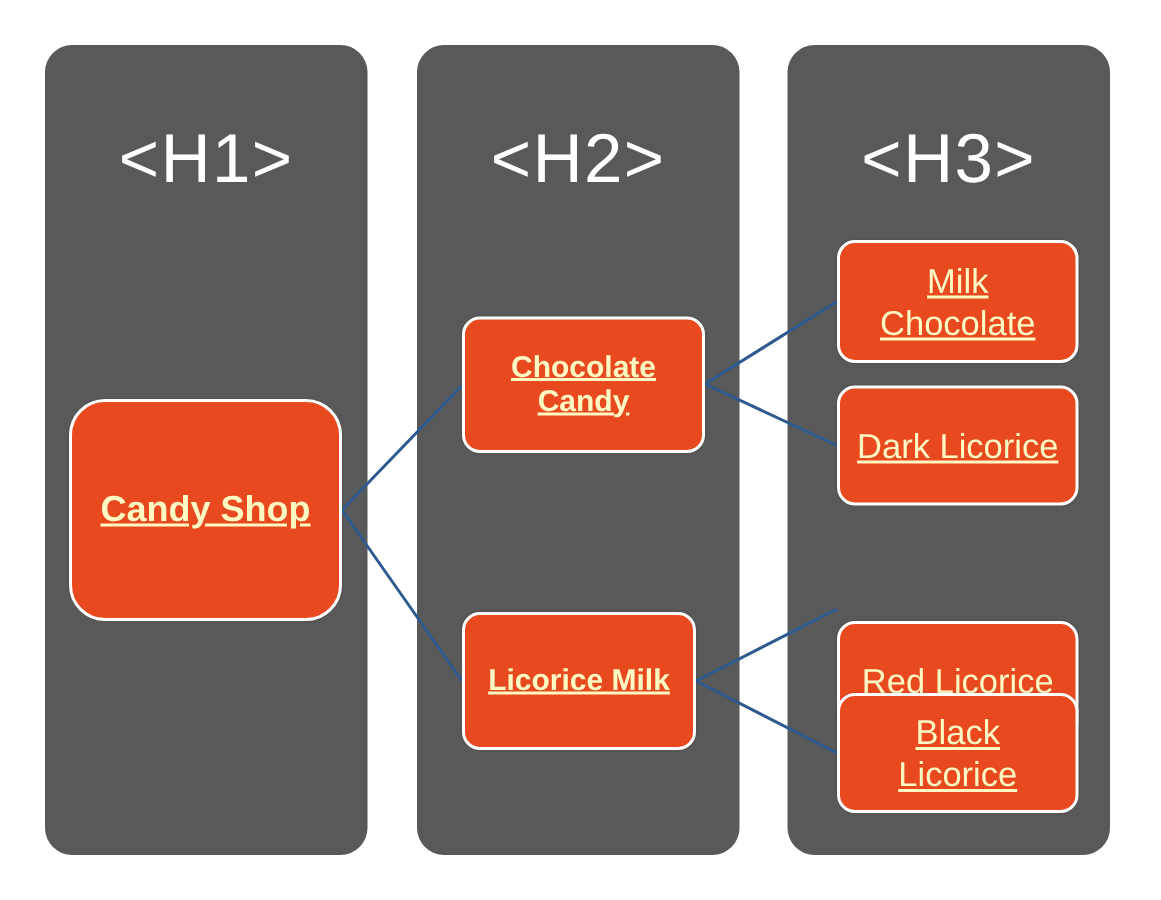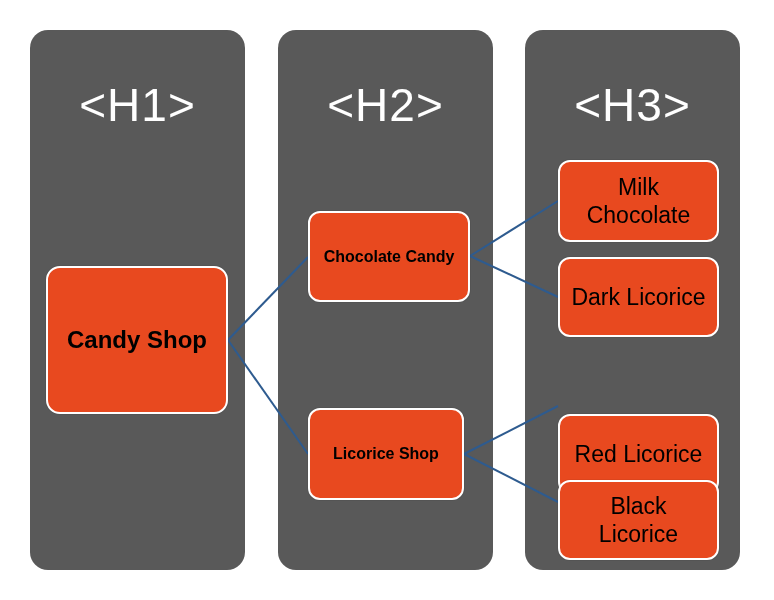--- a/index.html
+++ b/index.html
@@ -44,47 +44,48 @@
   }
   .connector {
     stroke: #2e5b8f;
     stroke-width: 2;
   }
   .node {
     position: absolute;
     background: #e8491f;
     border: 2px solid #ffffff;
     border-radius: 12px;
-    color: #000000;
+    color: #fef9c3;
     display: flex;
     align-items: center;
     justify-content: center;
     text-align: center;
     box-sizing: border-box;
     padding: 4px 8px;
     box-shadow: 0 0 0 1px rgba(0,0,0,0.05);
+    text-decoration: underline;
   }
   .node-h1 {
     left: 46px; top: 266px; width: 182px; height: 148px;
     font-size: 24px; font-weight: 700;
-    border-radius: 14px;
+    border-radius: 24px;
   }
   .node-choc { left: 308px; top: 211px; width: 162px; height: 91px; }
   .node-lico { left: 308px; top: 408px; width: 156px; height: 92px; }
   .node-h2 {
-    font-size: 16px; font-weight: 700;
+    font-size: 20px; font-weight: 700;
   }
   .node-h3 {
     left: 558px; width: 161px;
     font-size: 23px; font-weight: 400; line-height: 1.22;
   }
   .node-milk  { top: 160px; height: 82px; }
   .node-dark  { top: 257px; height: 80px; }
   .node-red   { top: 366px; height: 80px; margin-top: 48px; }
-  .node-black { top: 480px; height: 80px; }
+  .node-black { top: 462px; height: 80px; }
 </style>
 </head>
 <body>
 
 <div id="canvas">
 
   <div class="column col-h1">
     <div class="col-header">&lt;H1&gt;</div>
   </div>
   <div class="column col-h2">
@@ -99,20 +100,20 @@
     <line class="connector" x1="228" y1="340" x2="308" y2="454"></line>
     <line class="connector" x1="470" y1="256" x2="558" y2="201"></line>
     <line class="connector" x1="470" y1="256" x2="558" y2="297"></line>
     <line class="connector" x1="464" y1="454" x2="558" y2="406"></line>
     <line class="connector" x1="464" y1="454" x2="558" y2="502"></line>
   </svg>
 
   <div class="node node-h1">Candy Shop</div>
 
   <div class="node node-h2 node-choc">Chocolate Candy</div>
-  <div class="node node-h2 node-lico">Licorice Shop</div>
+  <div class="node node-h2 node-lico">Licorice Milk</div>
 
   <div class="node node-h3 node-milk">Milk Chocolate</div>
   <div class="node node-h3 node-dark">Dark Licorice</div>
   <div class="node node-h3 node-red">Red Licorice</div>
   <div class="node node-h3 node-black">Black Licorice</div>
 
 </div>
 
 </body></html>

